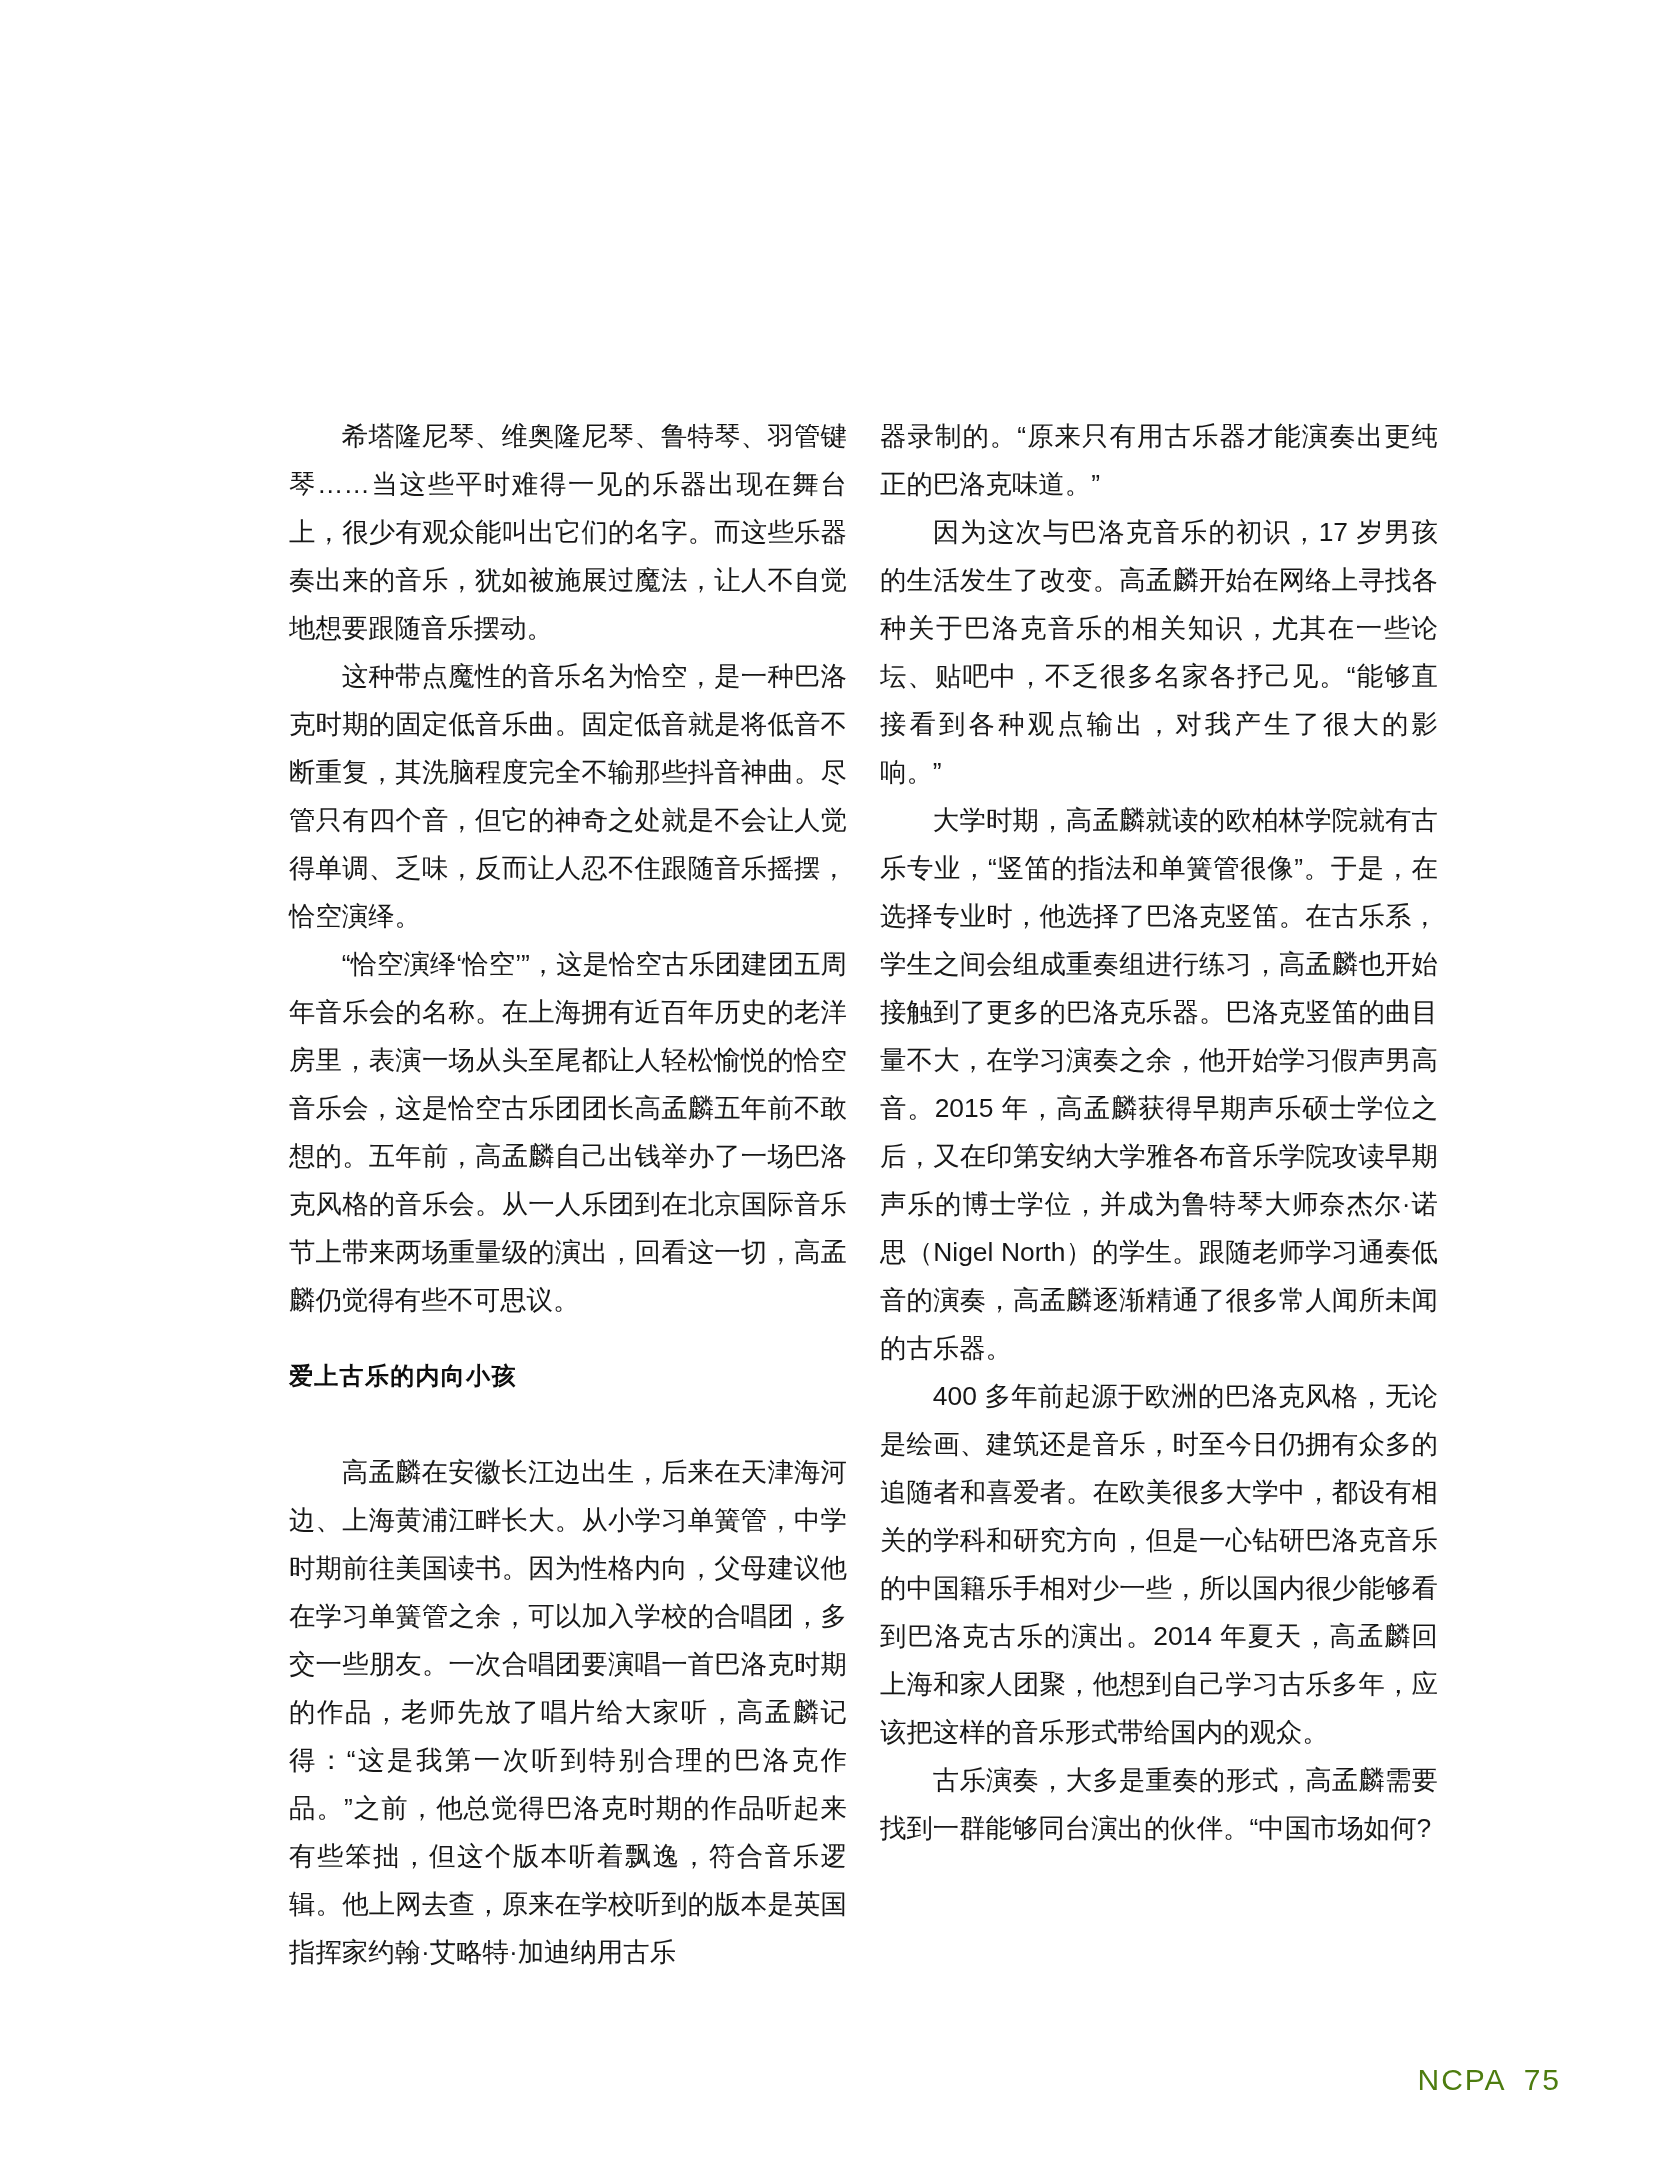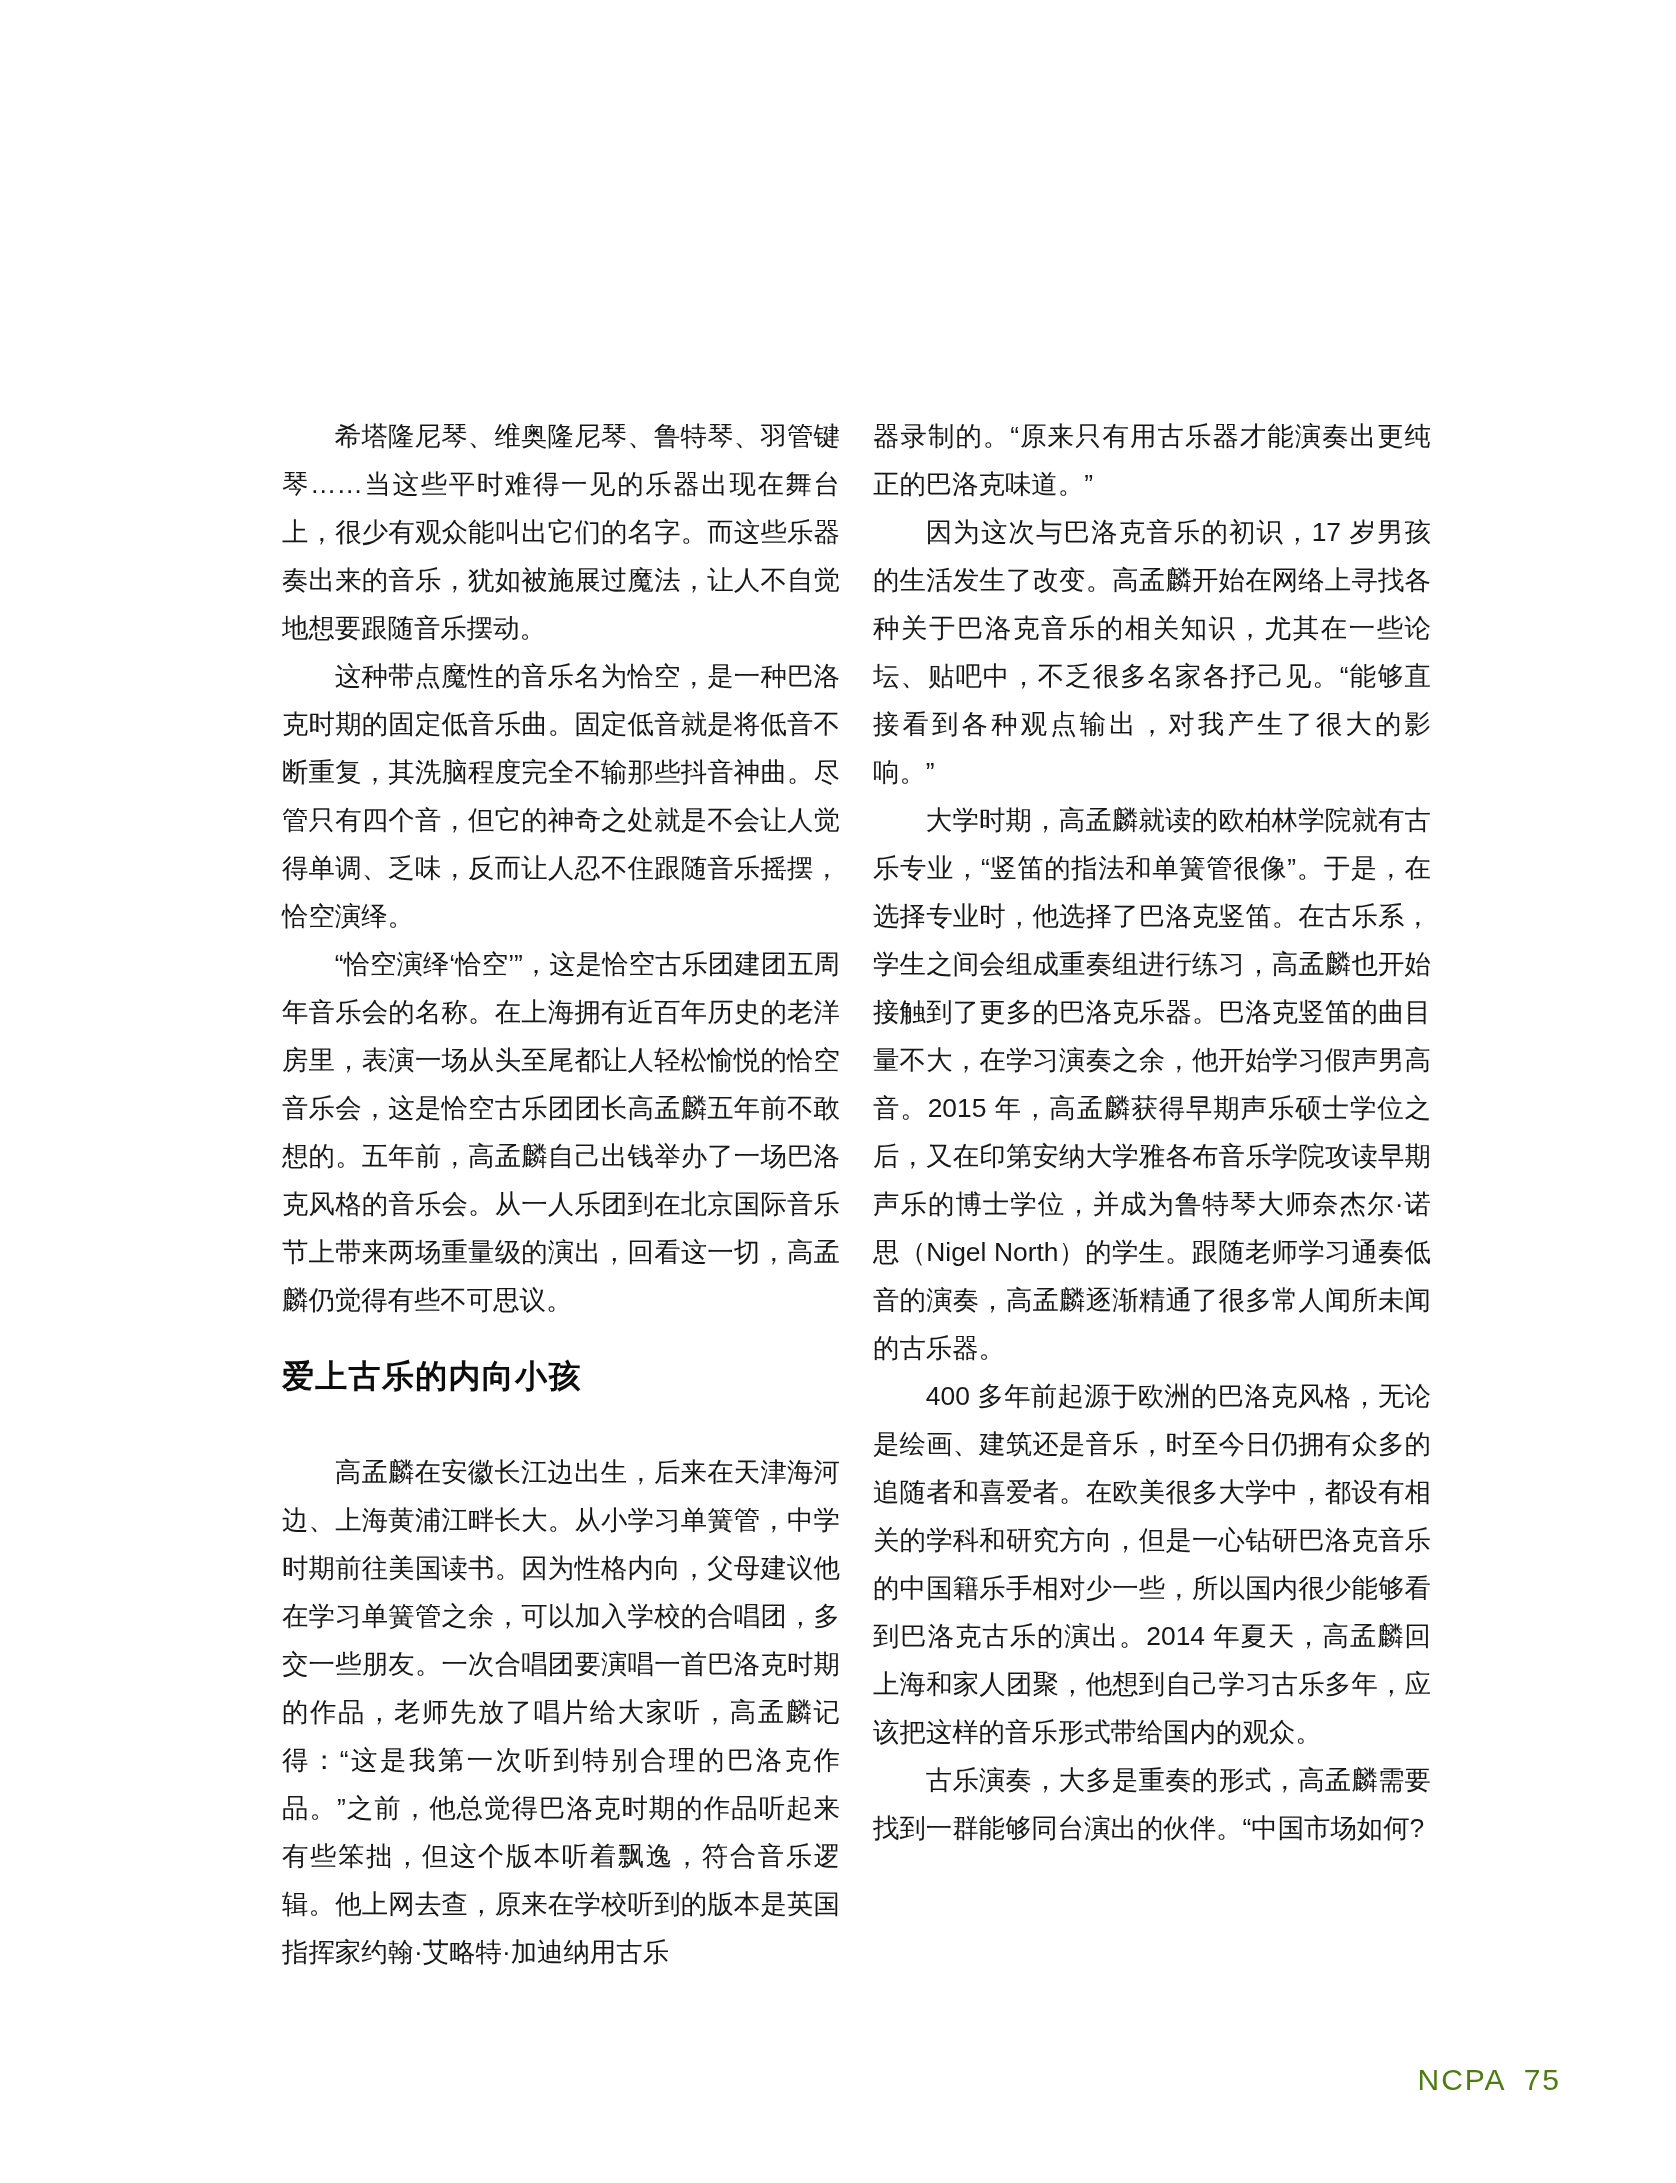--- a/index.html
+++ b/index.html
@@ -12,21 +12,21 @@
     width: 1676px;
     height: 2183px;
     margin: 0 auto;
     background: #ffffff;
     color: #171717;
     font-family: "Liberation Sans", "DejaVu Sans", sans-serif;
     overflow: hidden;
   }
   .columns {
     position: absolute;
-    left: 282px;
+    left: 289px;
     top: 412px;
     width: 1149px;
     display: flex;
     gap: 33px;
   }
   .col {
     width: 558px;
     flex: 0 0 558px;
   }
   .para {
@@ -36,21 +36,21 @@
     text-align: justify;
     letter-spacing: 0;
     color: #171717;
     word-break: break-all;
   }
   .para.indent {
     text-indent: 2em;
   }
   .section-heading {
     margin: 28px 0 48px 0;
-    font-size: 32px;
+    font-size: 24px;
     line-height: 48px;
     font-weight: bold;
     letter-spacing: 1.3px;
     color: #0d0d0d;
   }
   .footer {
     position: absolute;
     top: 2065px;
     right: 115px;
     font-size: 30px;

